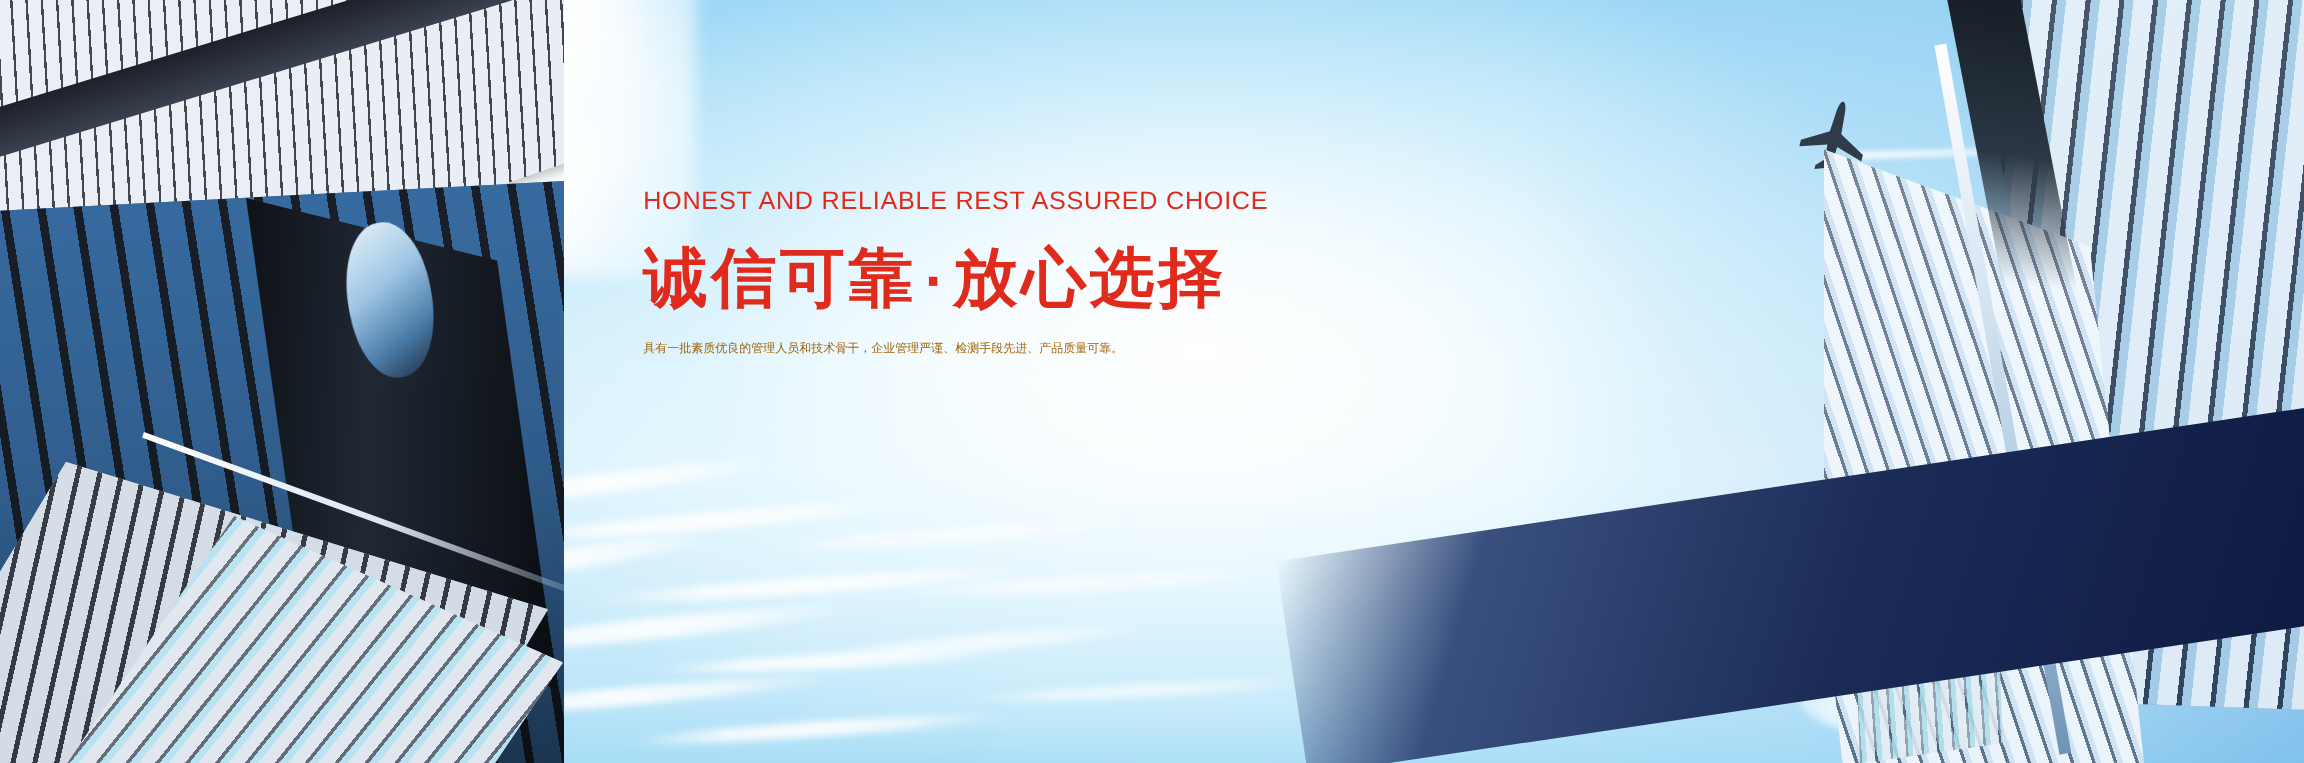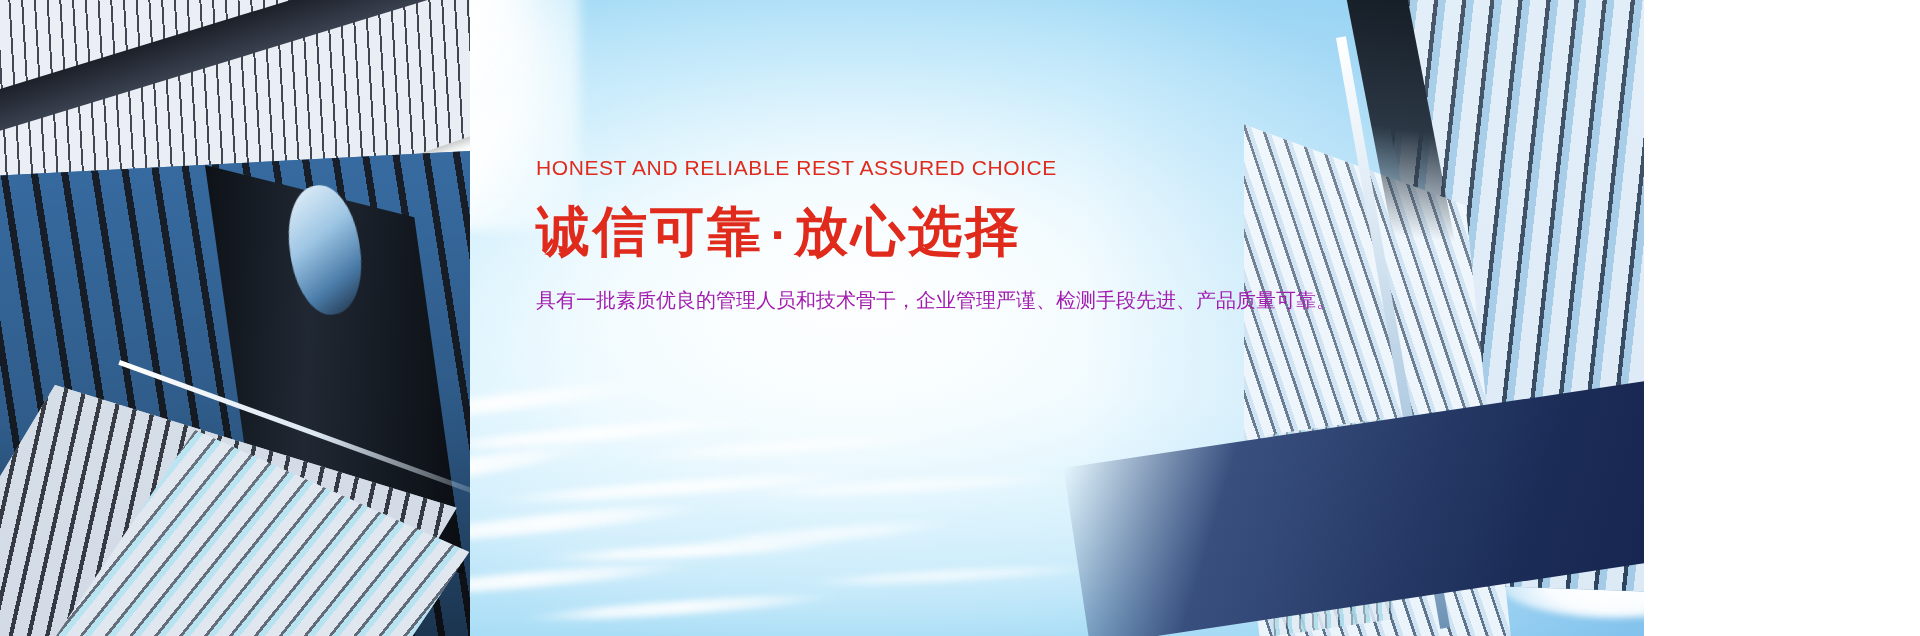--- a/index.html
+++ b/index.html
@@ -4,21 +4,21 @@
 <title>Corporate Banner</title>
 <style>
   * { margin:0; padding:0; box-sizing:border-box; }
   html,body{
     width:1920px; height:636px; overflow:hidden;
     font-family:"Liberation Sans","DejaVu Sans",sans-serif;
   }
 
   .banner{
     position:relative;
-    width:1644px; height:636px;
+    width:1920px; height:636px;
     overflow:hidden;
     background:#bfe6fa;
   }
 
   
   .sky{
     position:absolute; inset:0;
     background:
       radial-gradient(ellipse 900px 520px at 52% 46%, rgba(255,255,255,.97) 0%, rgba(250,254,255,.85) 22%, rgba(232,249,255,.45) 45%, rgba(210,242,255,0) 70%),
       linear-gradient(to bottom, #9ed8f5 0%, #b2e1f8 12%, #cdecfb 30%, #e2f5fd 48%, #eaf8fe 62%, #d7f0fc 78%, #bfe6f9 92%, #aadef6 100%);
@@ -250,22 +250,22 @@
     white-space:nowrap;
     font-family:"DejaVu Sans","Liberation Sans",sans-serif;
   }
   .headline .dot{
     font-size:40px;
     vertical-align:middle;
     padding:0 6px;
   }
   .sub{
     margin-top:18px;
-    color:#a21caf;
-    font-size:20px;
+    color:#a16207;
+    font-size:10px;
     line-height:1.95;
     white-space:nowrap;
     font-family:"DejaVu Sans","Liberation Sans",sans-serif;
   }
 </style>
 </head>
 <body>
 
 <div class="banner">
 

